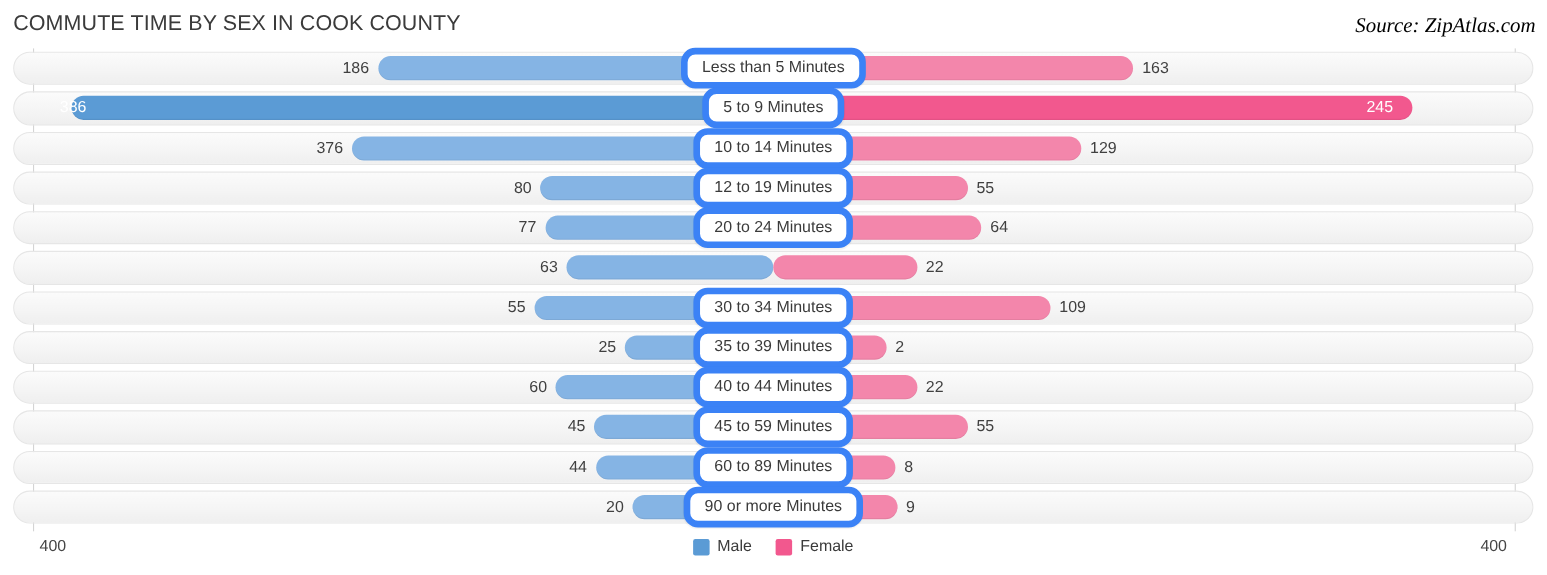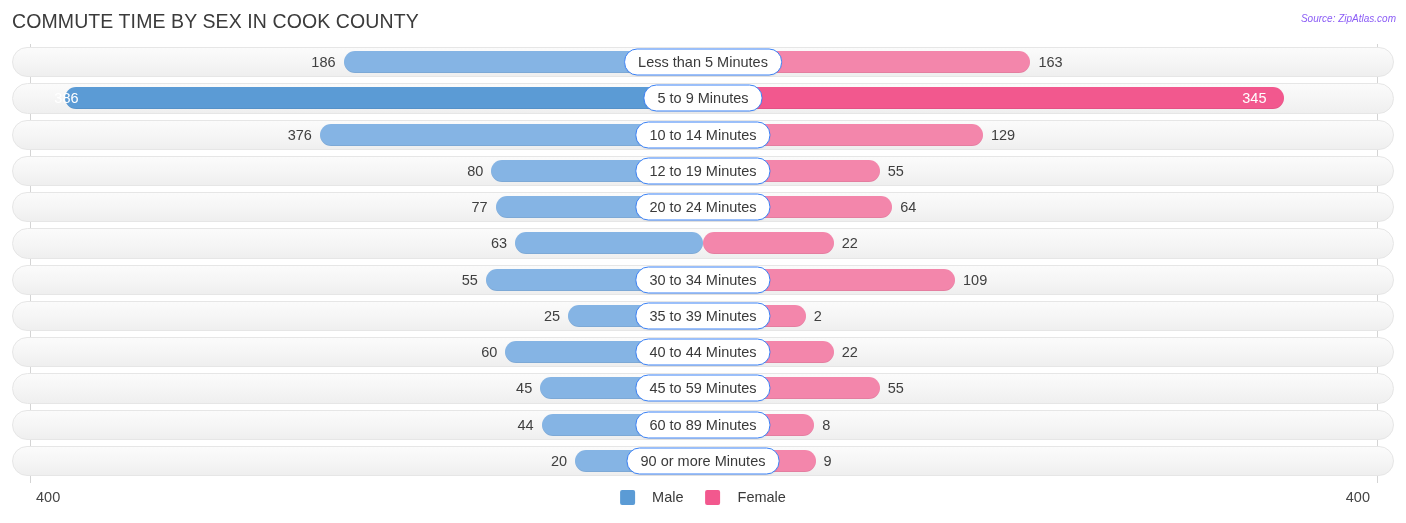--- a/index.html
+++ b/index.html
@@ -27,24 +27,25 @@
     left: 12px; top: 10px;
     font-size: 19.5px;
     letter-spacing: .1px;
     color: #3b3b3b;
     font-weight: 400;
     white-space: nowrap;
   }
   .source {
     position: absolute;
     right: 10px; top: 13px;
-    font-size: 10px;
+    font-size: 19px;
     font-style: italic;
-    color: #8b5cf6;
+    color: #000000;
     white-space: nowrap;
+    font-family: Liberation Serif, serif;
   }
 
   
   .plot {
     position: absolute;
     left: 0; top: 44px;
     width: 1406px;
     height: 439px;
   }
   .axis-line {
@@ -129,21 +130,21 @@
     font-size: 14.5px;
   }
 
   
   .pill {
     position: absolute;
     left: 703px;
     top: 50%;
     transform: translate(-50%, -50%);
     background: #ffffff;
-    border: 1px solid #3b82f6;
+    border: 6px solid #3b82f6;
     border-radius: 13px;
     height: 25px;
     line-height: 24px;
     padding: 0 13px;
     font-size: 14.5px;
     color: #3a3a3a;
     white-space: nowrap;
     box-shadow: 0 1px 1px rgba(0,0,0,.05);
     z-index: 4;
   }
@@ -168,21 +169,21 @@
     left: 50%;
     top: 6px;
     transform: translateX(-50%);
     display: flex;
     align-items: center;
     gap: 22px;
   }
   .legend-item {
     display: flex;
     align-items: center;
-    gap: 17px;
+    gap: 7px;
   }
   .swatch {
     width: 15px; height: 15px;
     border-radius: 2px;
     display: inline-block;
   }
   .legend-label {
     font-size: 14.5px;
     color: #3a3a3a;
   }
@@ -208,21 +209,21 @@
           <div class="val female" style="left: 1038.38px;">163</div>
           <div class="pill">Less than 5 Minutes</div>
         </div>
       </div>
       <div class="row">
         <div class="track"></div>
         <div class="bars">
           <div class="bar male peak" style="width: 638.47px;"></div>
           <div class="val male inside" style="right: 1327.47px;">386</div>
           <div class="bar female peak" style="width: 581.275px;"></div>
-          <div class="val female inside" style="left: 1242.28px;">345</div>
+          <div class="val female inside" style="left: 1242.28px;">245</div>
           <div class="pill">5 to 9 Minutes</div>
         </div>
       </div>
       <div class="row">
         <div class="track"></div>
         <div class="bars">
           <div class="bar male" style="width: 383.185px;"></div>
           <div class="val male" style="right: 1094.18px;">376</div>
           <div class="bar female" style="width: 279.955px;"></div>
           <div class="val female" style="left: 990.955px;">129</div>

